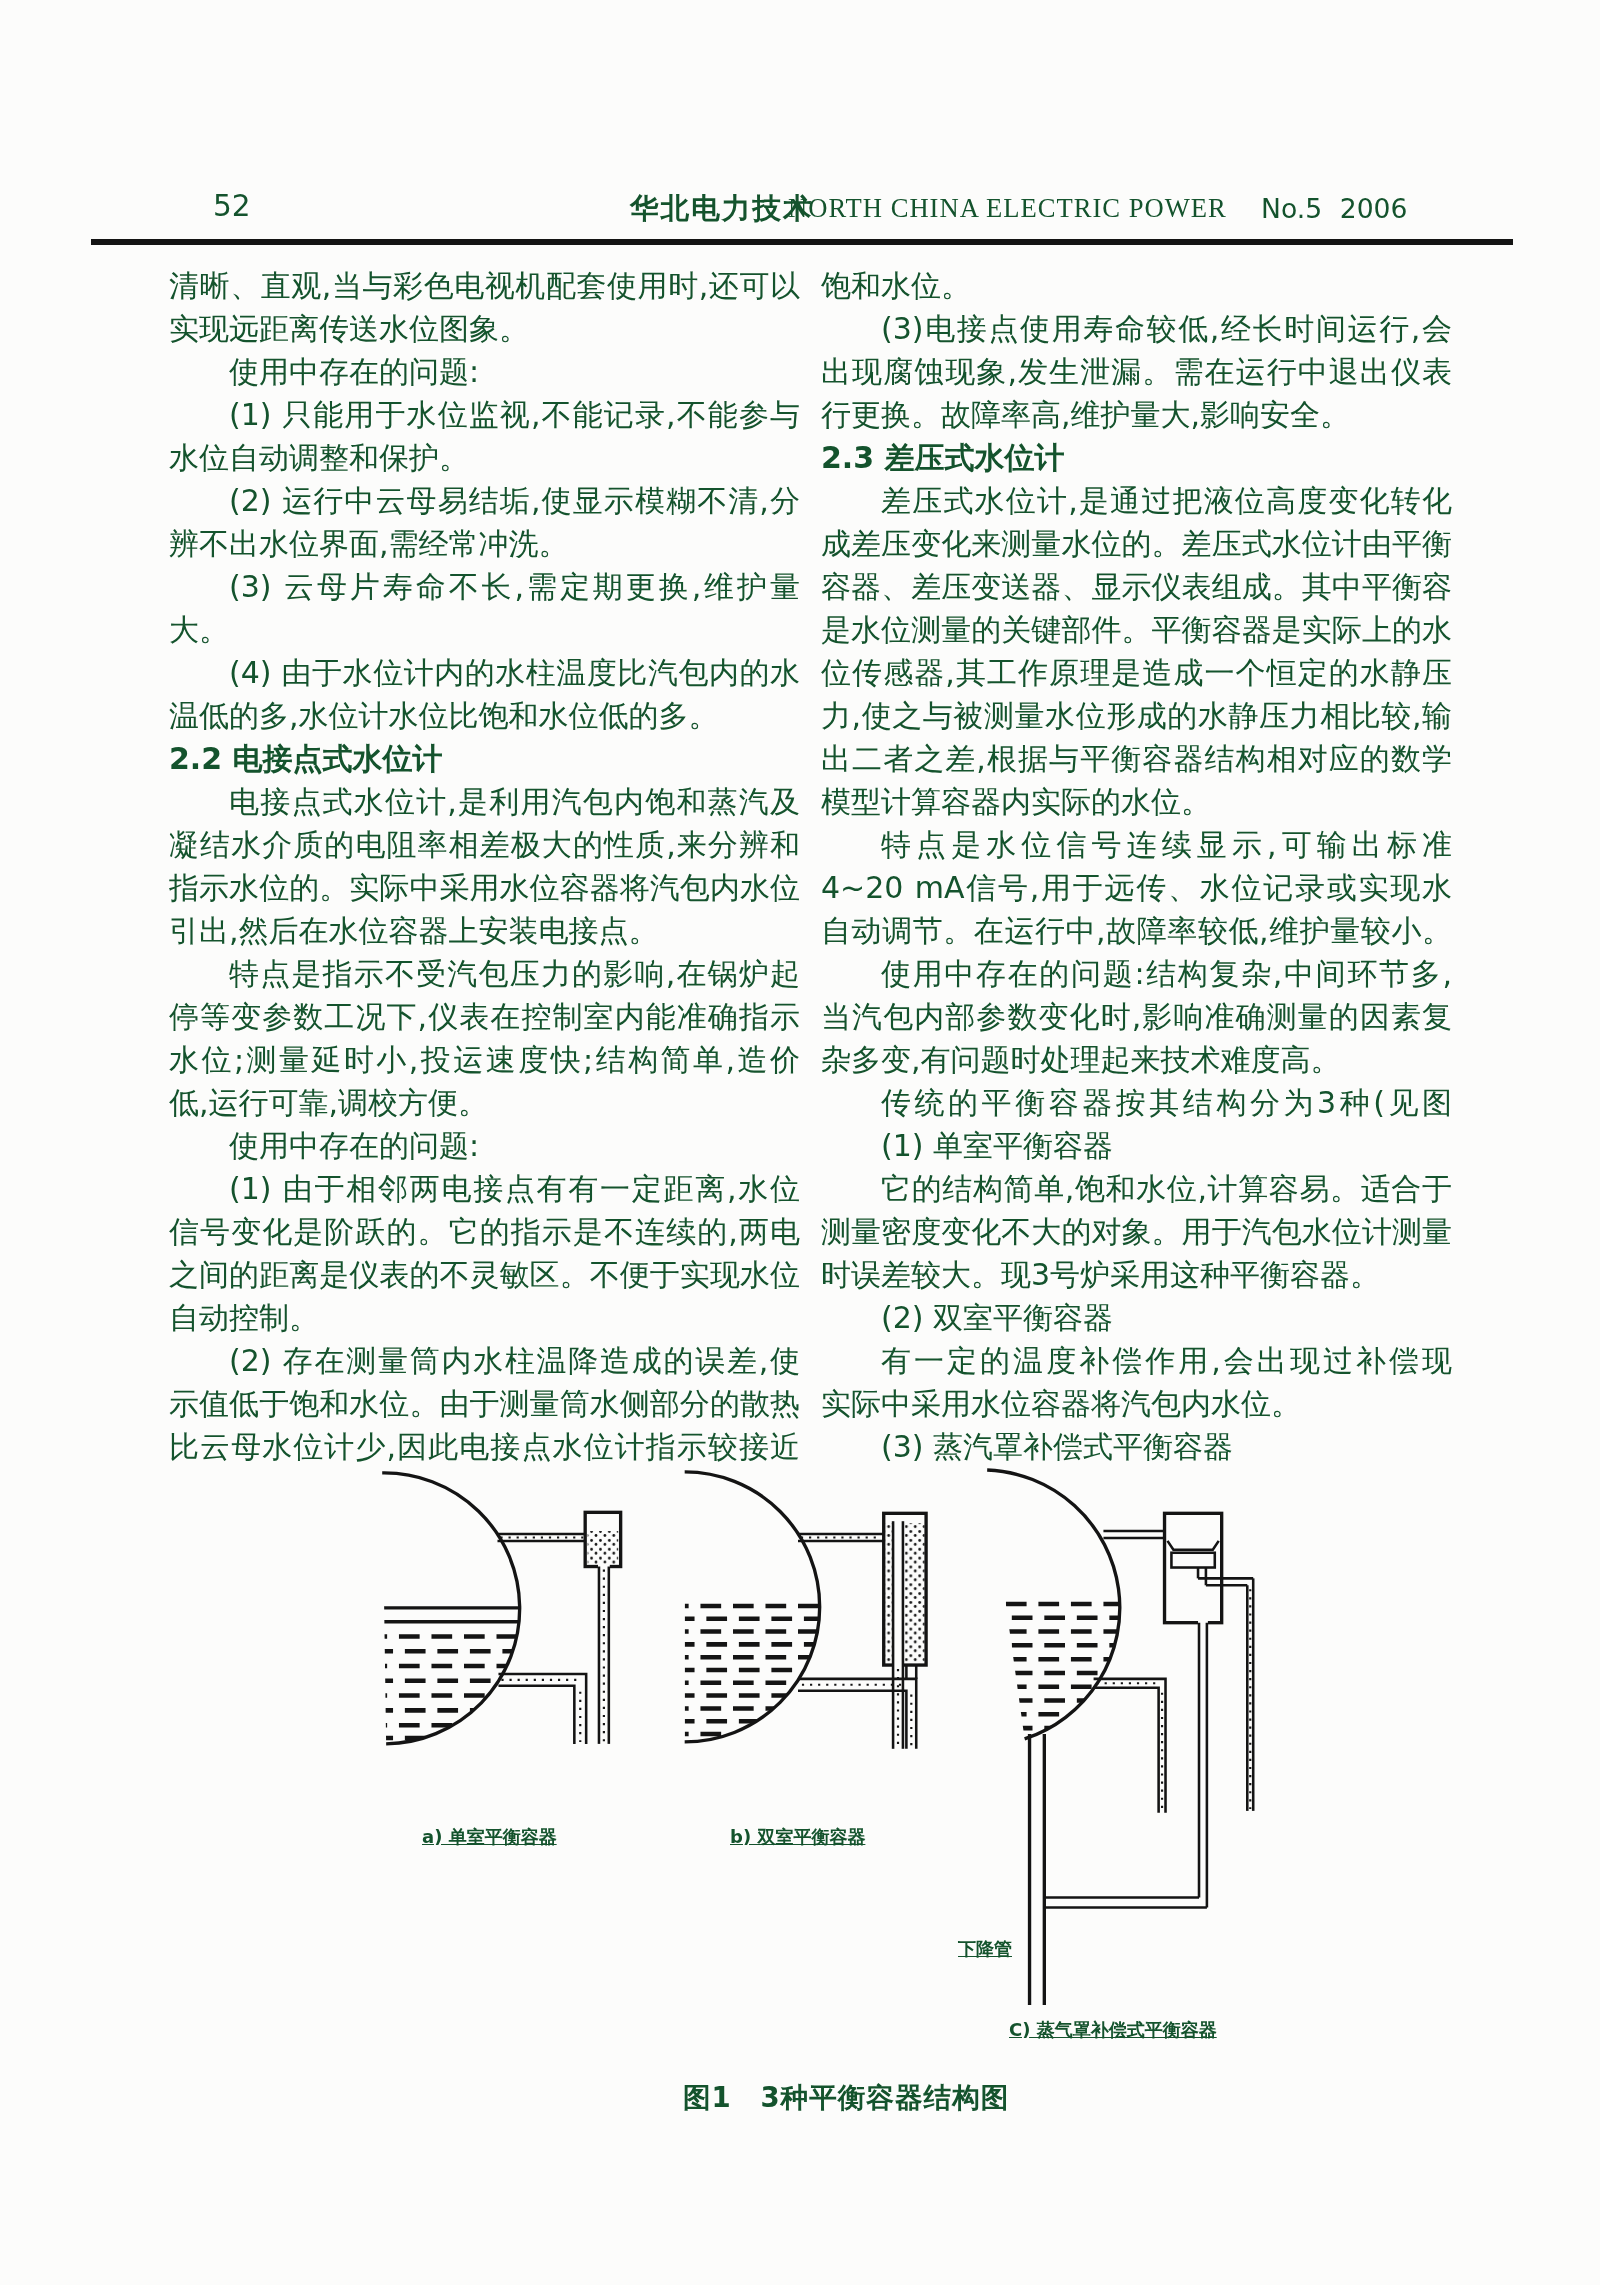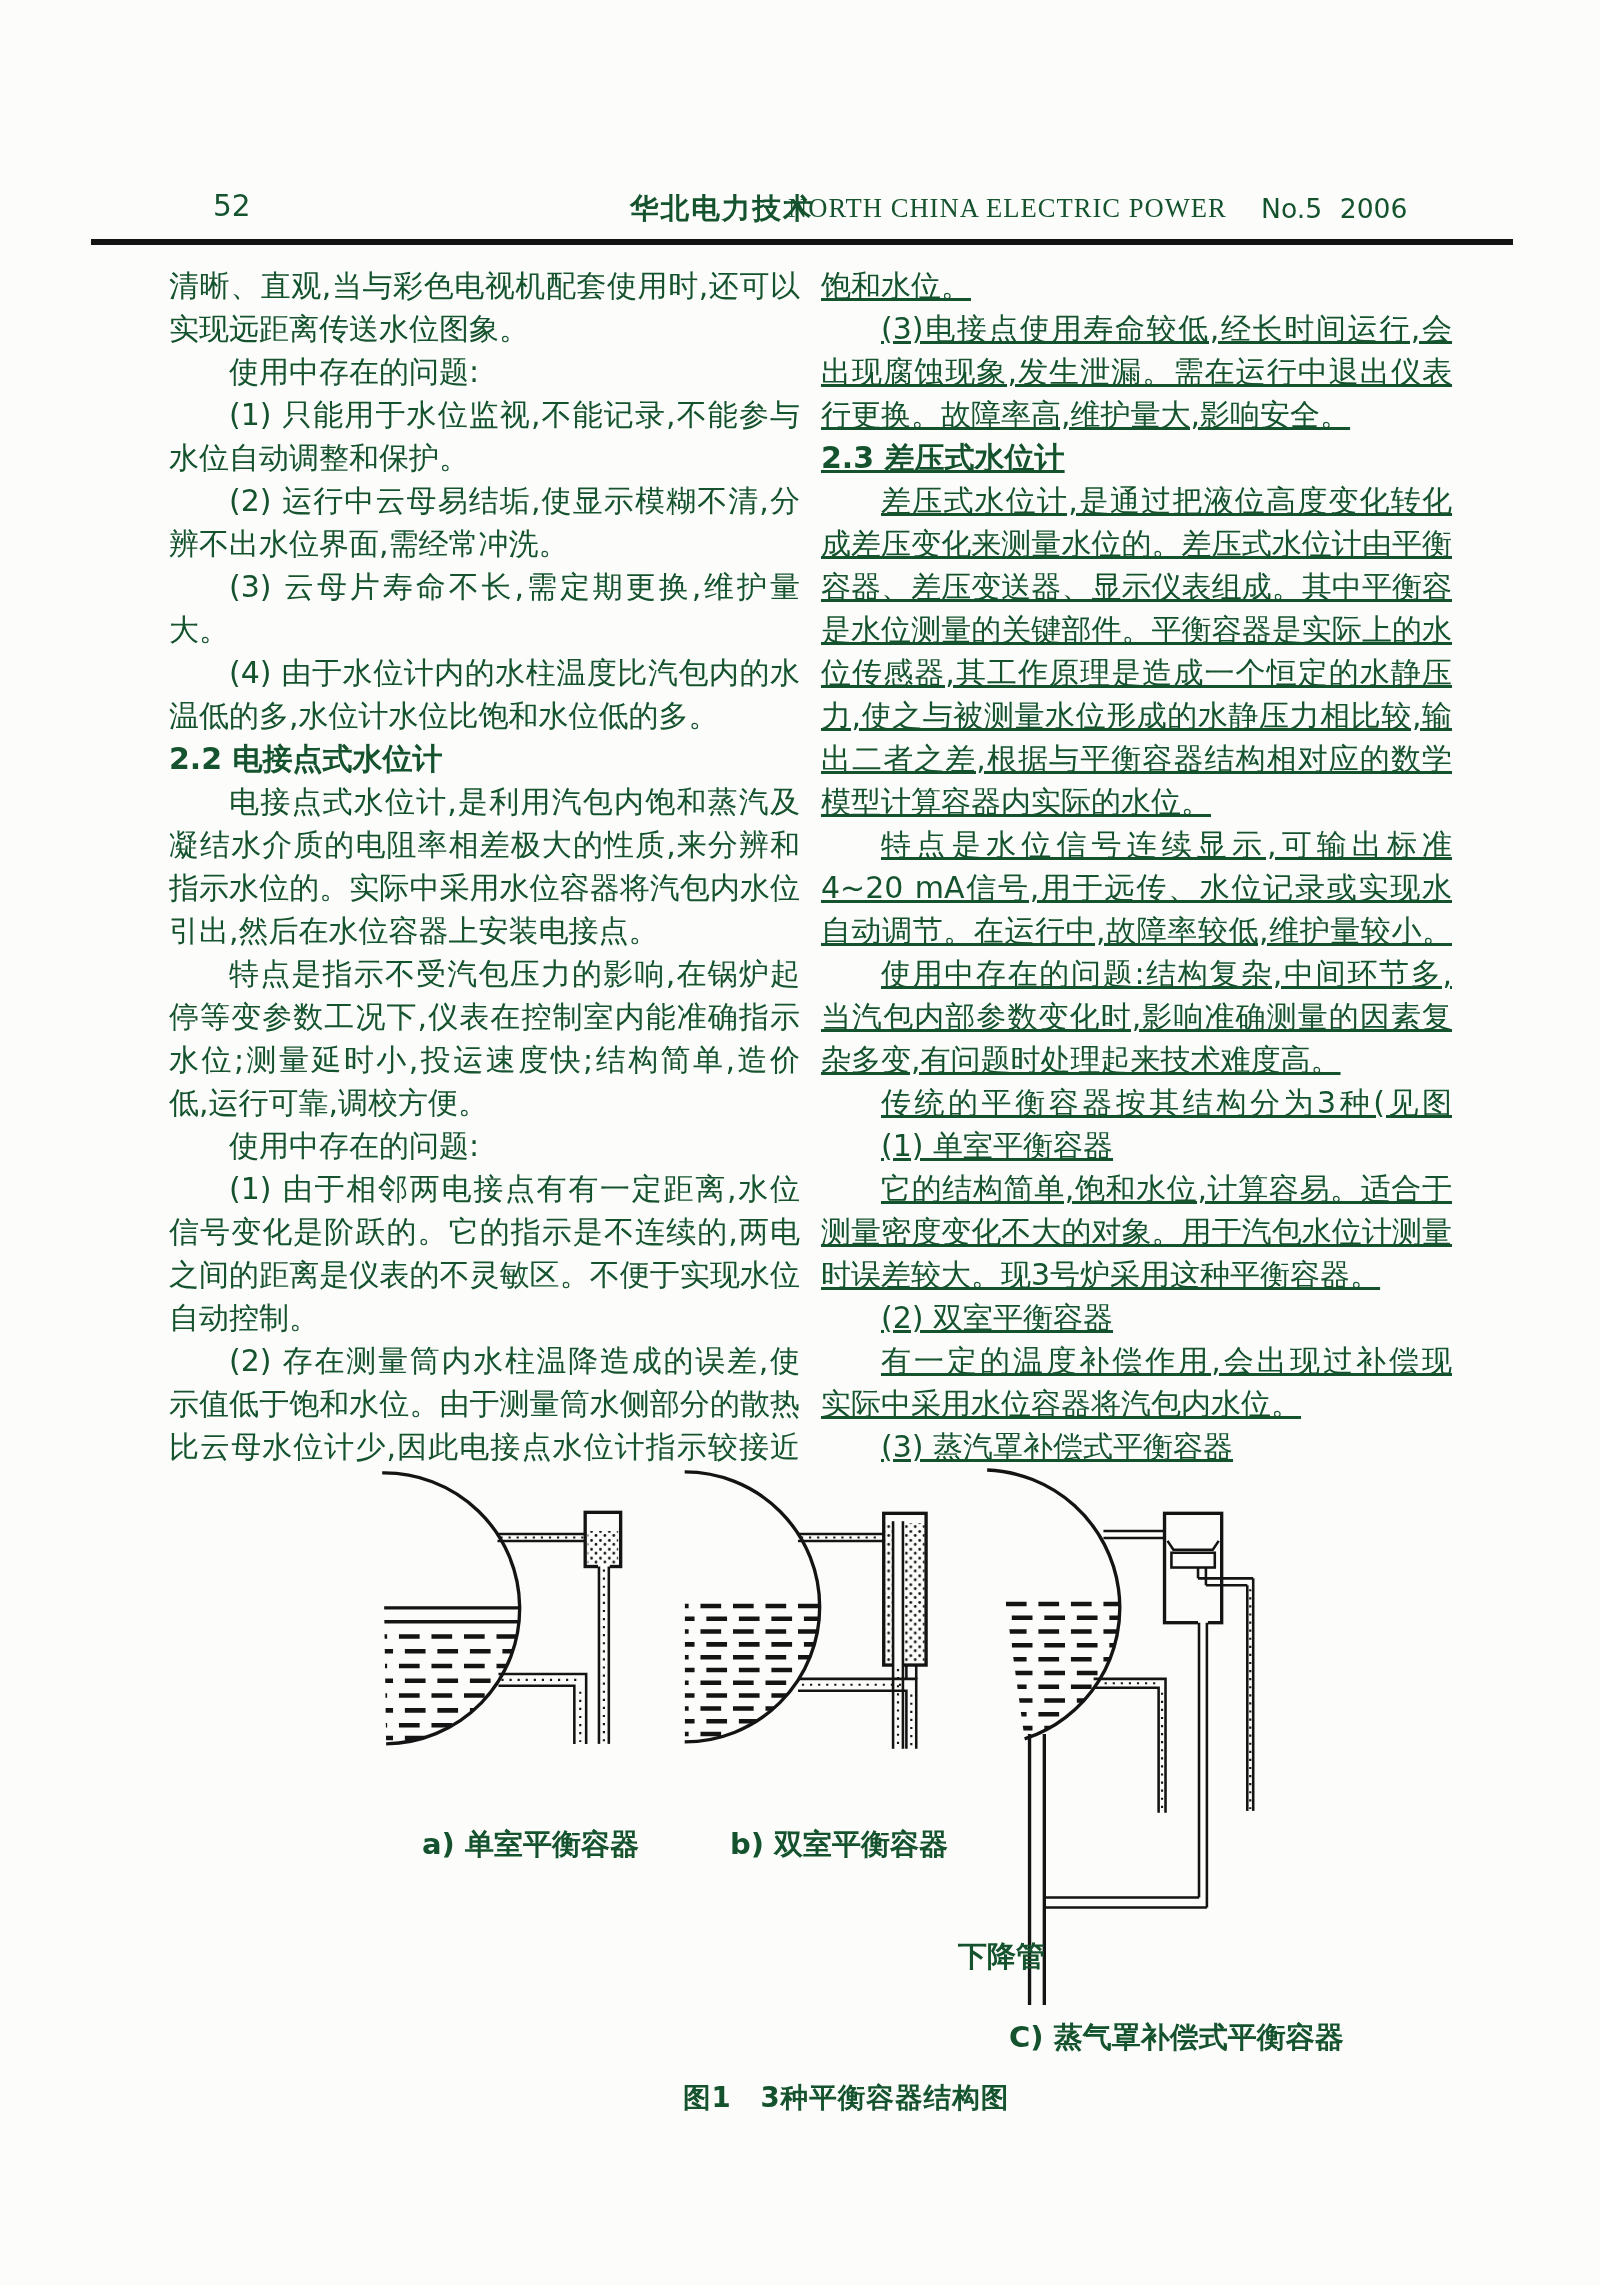--- a/index.html
+++ b/index.html
@@ -10,30 +10,30 @@
   .hdr-pageno{position:absolute;left:213px;top:189px;font-size:29.6px;}
   .hdr-cn{position:absolute;left:630px;top:189px;font-size:28.6px;font-weight:700;letter-spacing:2px;}
   .hdr-en{position:absolute;left:788px;top:193px;font-size:26.6px;font-family:"Liberation Serif",serif;letter-spacing:1px;}
   .hdr-issue{position:absolute;left:1261px;top:193px;font-size:26.6px;}
   .hdr-issue span{margin-right:17.7px;}
   .rule{position:absolute;left:91px;top:239px;width:1422px;height:5.9px;background:#141414;}
 
   
   .col{position:absolute;top:264px;width:631px;}
   .col-left{left:169px;}
-  .col-right{left:821px;text-decoration:underline;}
+  .col-right{left:821px;}
   .line{height:43px;line-height:43px;font-size:30px;white-space:nowrap;}
   .line.fill{white-space:normal;text-align:justify;text-align-last:justify;
              text-justify:inter-character;overflow:hidden;}
   .line.ind2{padding-left:60px;}
   .line.heading{font-weight:700;}
 
   
   .fig-svg{position:absolute;left:128px;top:1458px;}
-  .figlabel{position:absolute;font-size:29px;font-weight:700;white-space:nowrap;}
+  .figlabel{position:absolute;font-size:18px;font-weight:700;white-space:nowrap;text-decoration:underline;}
   .lbl-a{left:422px;top:1825px;}
   .lbl-b{left:730px;top:1825px;}
   .lbl-down{left:958px;top:1937px;}
   .lbl-c{left:1009px;top:2018px;}
   .figcaption{position:absolute;left:683px;top:2079px;font-size:27.6px;font-weight:700;
               white-space:nowrap;letter-spacing:1px;}
 
   
   .s3{stroke:#141414;stroke-width:3.4;fill:none;}
   .s2{stroke:#141414;stroke-width:2.6;fill:none;}

